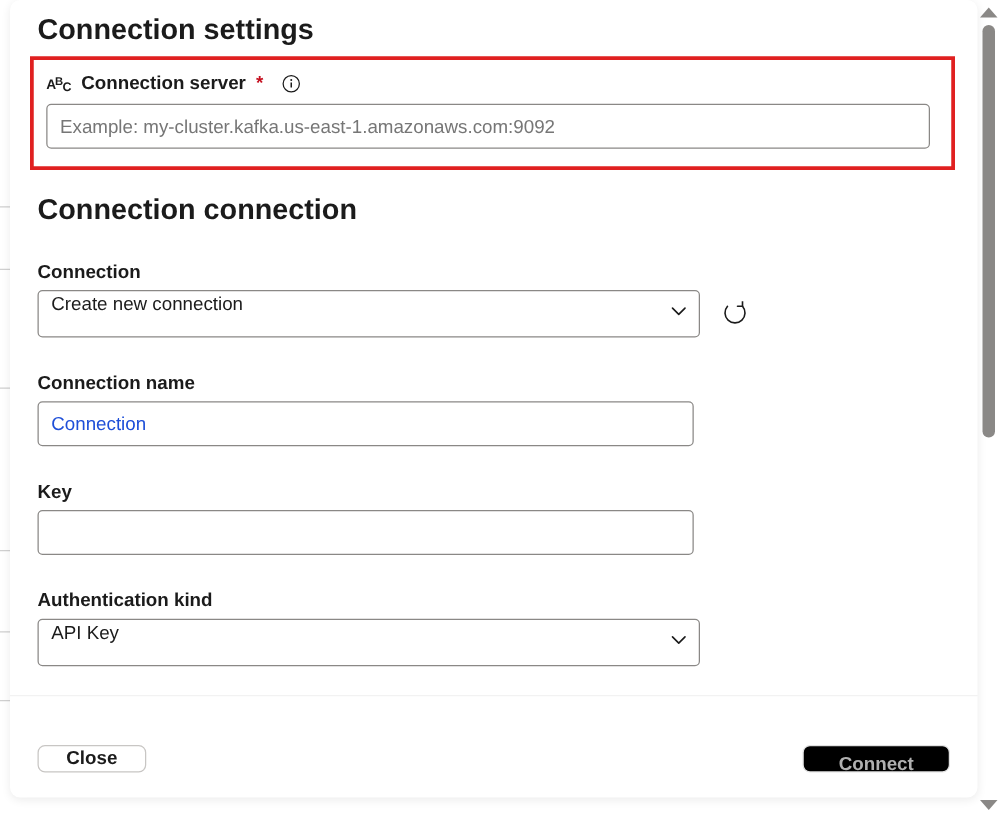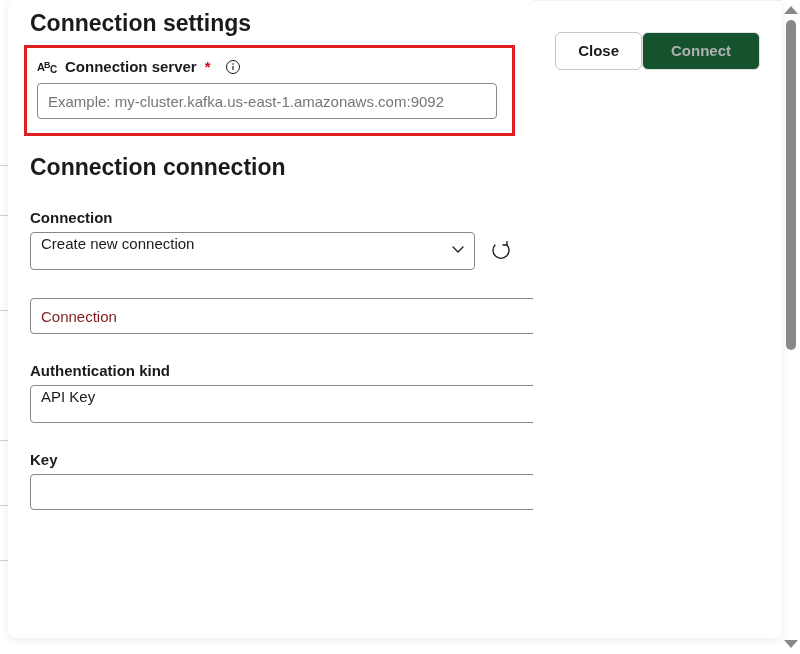--- a/index.html
+++ b/index.html
@@ -19,20 +19,21 @@
       position: absolute;
       left: 8px;
       top: 0;
       right: 18px;
       bottom: 16px;
       background: #fff;
       border-radius: 8px;
       box-shadow: 0 2px 8px rgba(0,0,0,0.08);
       padding: 0;
       display: flex;
+      flex-direction: column;
     }
     .scroll-area {
       padding: 10px 22px 0 22px;
       flex: 1;
       overflow: hidden;
     }
     .section-heading {
       font-size: 23px;
       font-weight: 600;
       color: #1b1b1b;
@@ -77,21 +78,21 @@
       width: 16px;
       height: 16px;
     }
     .text-input {
       width: 99%;
       height: 36px;
       border: 1px solid #8a8886;
       border-radius: 4px;
       padding: 0 10px;
       font-size: 15px;
-      color: #7f1d1d;
+      color: #1d4ed8;
       font-family: inherit;
     }
     .text-input::placeholder {
       color: #767676;
     }
     .field-block {
       margin-bottom: 16px;
       margin-top: 28px;
     }
     .field-label {
@@ -153,33 +154,33 @@
     }
     .footer {
       border-top: 1px solid rgba(0,0,0,0.05);
       padding: 18px 22px 0 22px;
       display: flex;
       justify-content: space-between;
       align-items: center;
       height: 82px;
     }
     .btn {
-      height: 38px;
+      height: 22px;
       padding: 0 22px;
       border-radius: 6px;
       font-size: 15px;
       font-weight: 600;
       font-family: inherit;
       cursor: pointer;
       border: 1px solid #c8c6c4;
       background: #fff;
       color: #1b1b1b;
     }
     .btn-primary {
-      background: #14532d;
+      background: #000000;
       border: 1px solid #e1e1e1;
       color: #b0b0b0;
       cursor: default;
       padding: 6px 28px;
     }
     .scroll-track {
       position: absolute;
       right: 2px;
       top: 6px;
       bottom: 6px;
@@ -285,46 +286,47 @@
         <button class="refresh-btn">
           <svg viewBox="0 0 20 20" fill="none" stroke="#1b1b1b" stroke-width="1.3" stroke-linecap="round">
             <path d="M16 4 A8 8 0 1 1 4 4"></path>
             <polyline points="16,0 16,4 12,4" fill="none"></polyline>
           </svg>
         </button>
       </div>
     </div>
 
     <div class="field-block">
+      <div class="field-label">Connection name</div>
       <div class="plain-input-wrap">
         <input type="text" class="text-input" value="Connection" style="">
+      </div>
+    </div>
+
+    <div class="field-block">
+      <div class="field-label">Key</div>
+      <div class="plain-input-wrap">
+        <input type="text" class="text-input" style="">
       </div>
     </div>
 
     <div class="field-block">
       <div class="field-label">Authentication kind</div>
       <div class="select-wrap" style="width:530px">
         <div class="select-box">
           <span>API Key</span>
         </div>
         <span class="chevron-down">
           <svg viewBox="0 0 14 14" fill="none" stroke="#1b1b1b" stroke-width="1.3" stroke-linecap="round" stroke-linejoin="round">
             <polyline points="2,5 7,10 12,5"></polyline>
           </svg>
         </span>
       </div>
     </div>
 
-    <div class="field-block">
-      <div class="field-label">Key</div>
-      <div class="plain-input-wrap">
-        <input type="text" class="text-input" style="">
-      </div>
-    </div>
-
 
   </div>
 
   <div class="footer">
     <button class="btn">Close</button>
     <button class="btn btn-primary">Connect</button>
   </div>
 </div>
 
 <div class="scroll-track">

